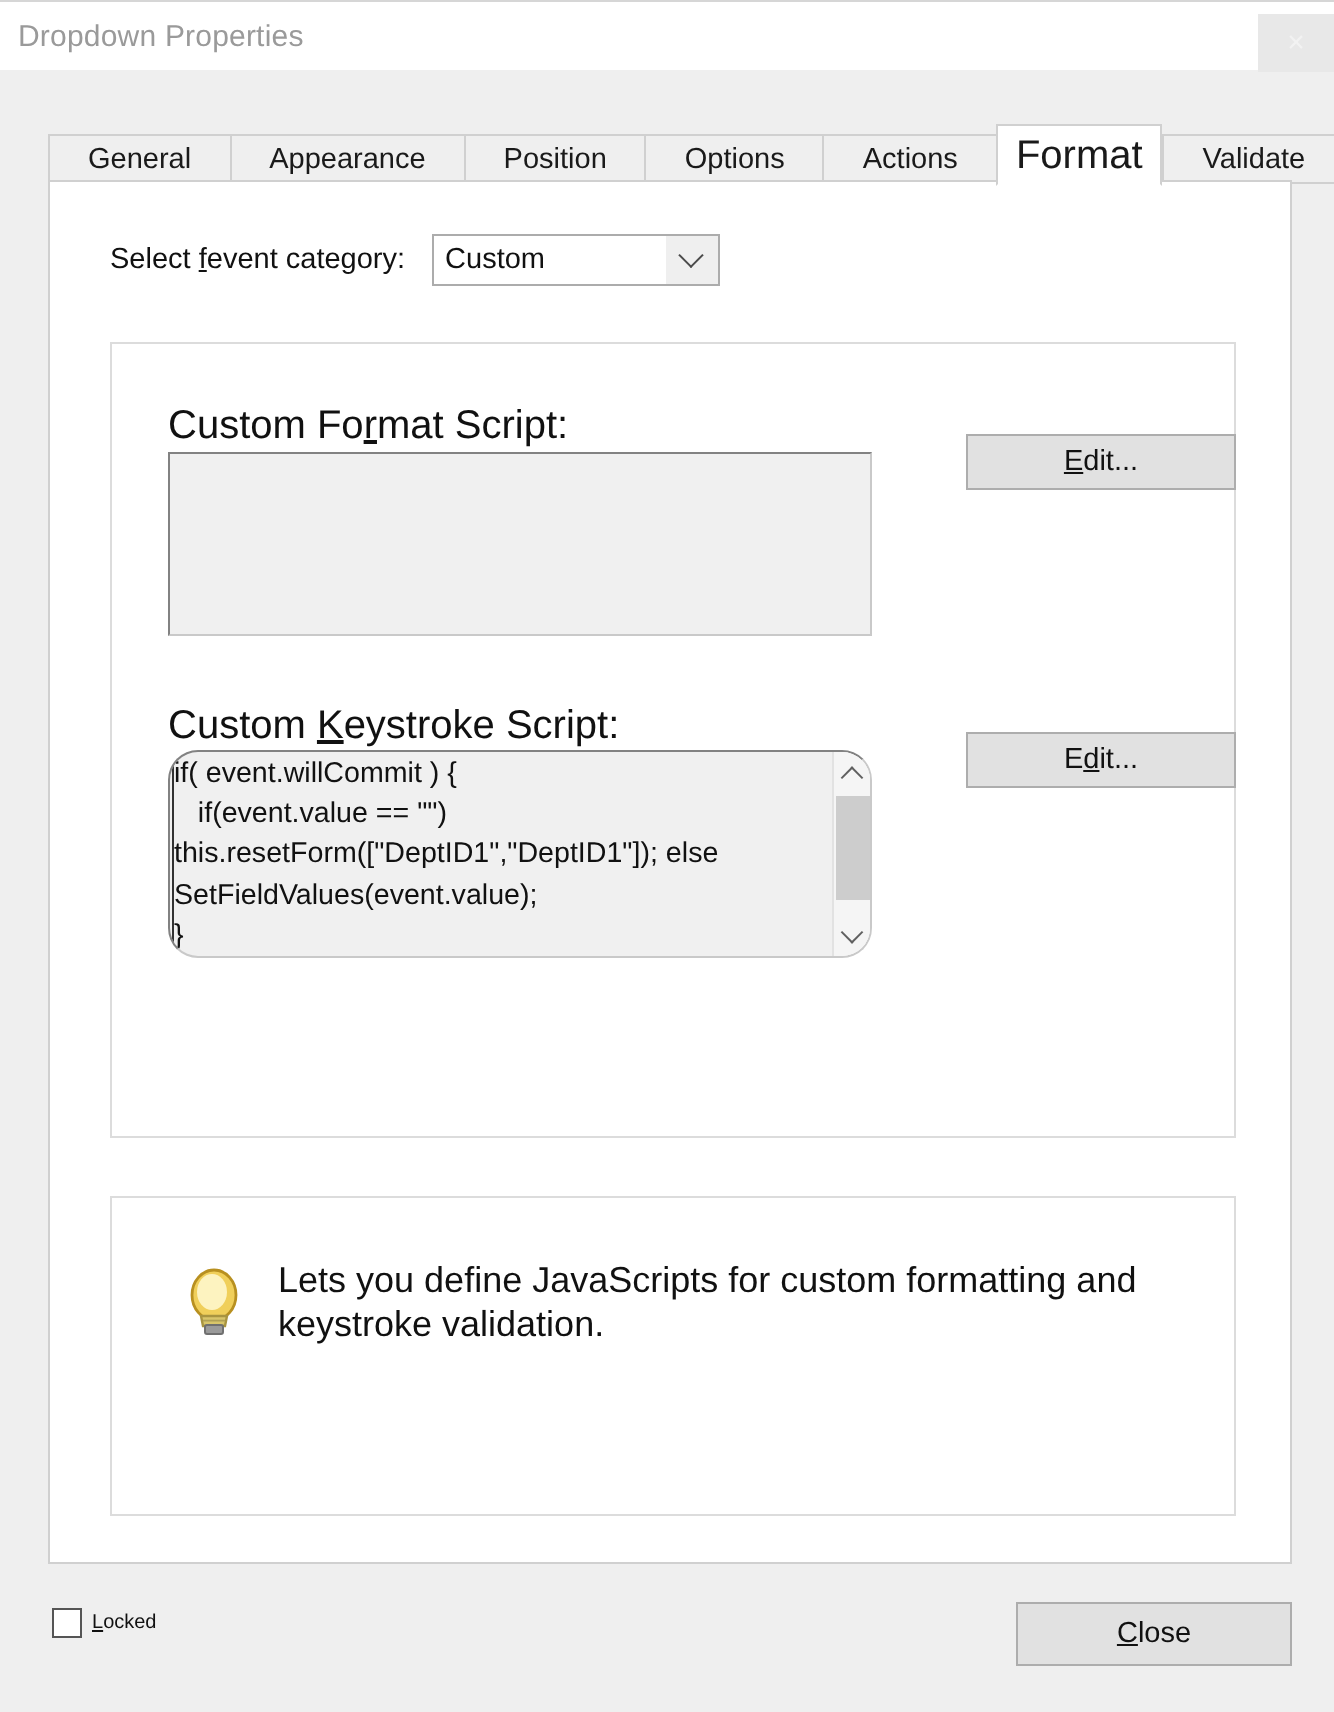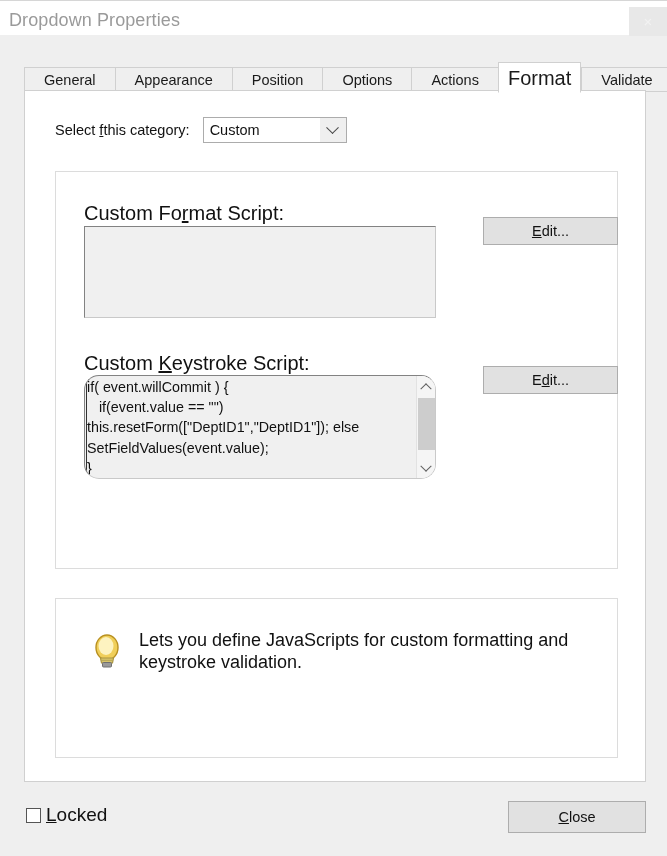--- a/index.html
+++ b/index.html
@@ -31,21 +31,21 @@
     width: 667px;
     height: 35px;
     background: #ffffff;
     border-top: 1px solid #d6d6d6;
     box-sizing: border-box;
   }
   .titlebar-text {
     position: absolute;
     left: 9px;
     top: 9px;
-    font-size: 18px;
+    font-size: 15px;
     color: #9a9a9a;
     letter-spacing: 0.1px;
     white-space: nowrap;
   }
   .titlebar-close {
     position: absolute;
     right: 0px;
     top: 6px;
     width: 38px;
     height: 29px;
@@ -337,21 +337,21 @@
   }
   .checkbox {
     width: 15px;
     height: 15px;
     background: #ffffff;
     border: 1px solid #555555;
     box-sizing: border-box;
     margin-right: 5px;
   }
   .locked-label {
-    font-size: 19px;
+    font-size: 10px;
     color: #111;
   }
   #close-btn {
     position: absolute;
     left: 508px;
     top: 801px;
     width: 138px;
     height: 32px;
   }
 
@@ -374,21 +374,21 @@
     <div class="tab">Options</div>
     <div class="tab">Actions</div>
     <div class="tab active">Format</div>
     <div class="tab">Validate</div>
     <div class="tab">Calculate</div>
   </div>
 
   <div class="panel">
 
     <div class="cat-row">
-      <div class="cat-label"><span>Select </span><span class="u">f</span><span>this category:</span></div>
+      <div class="cat-label"><span>Select </span><span class="u">f</span><span>event category:</span></div>
       <div class="combobox">
         <div class="combobox-value">Custom</div>
         <div class="combobox-arrow">
             <i class="chev"></i>
           </div>
       </div>
     </div>
 
     <div class="groupbox" id="script-group">
 

